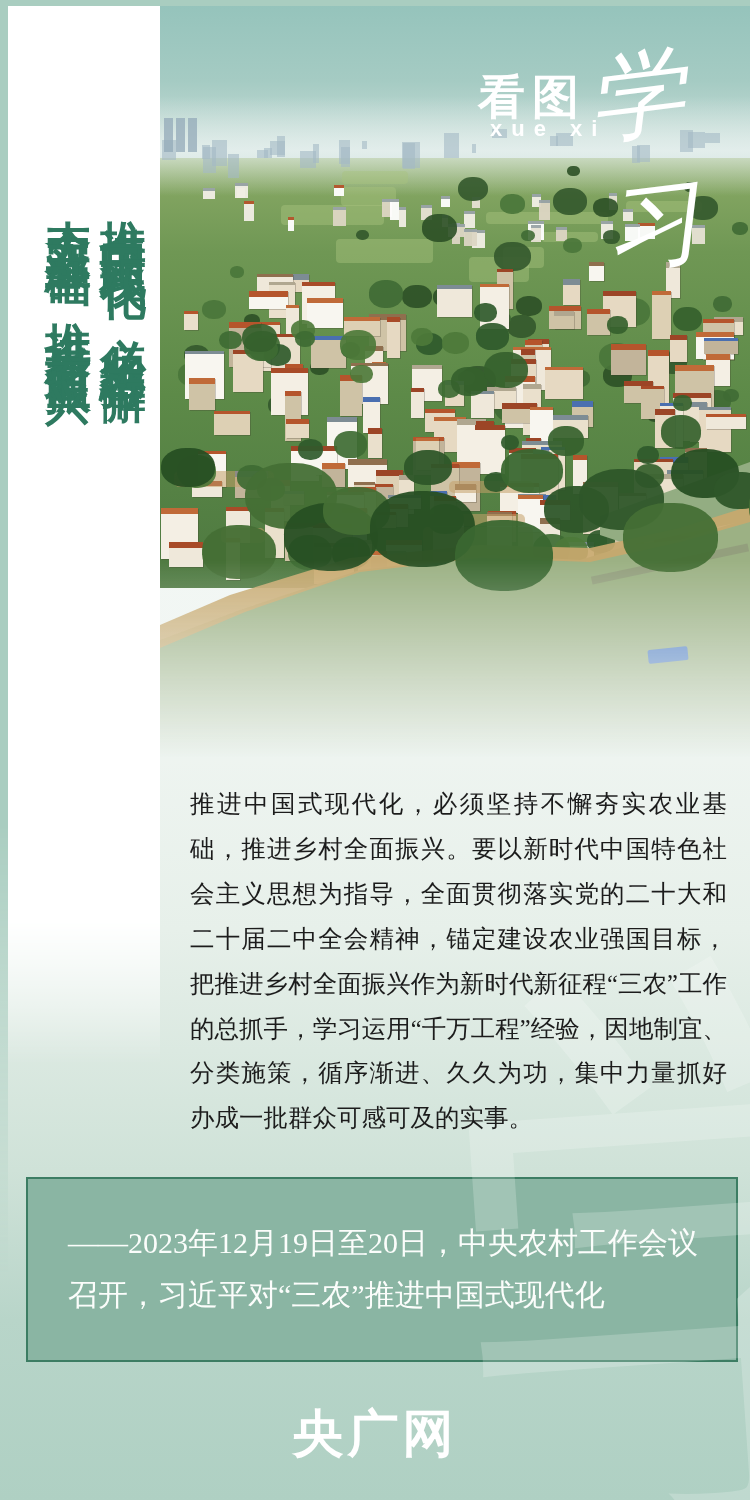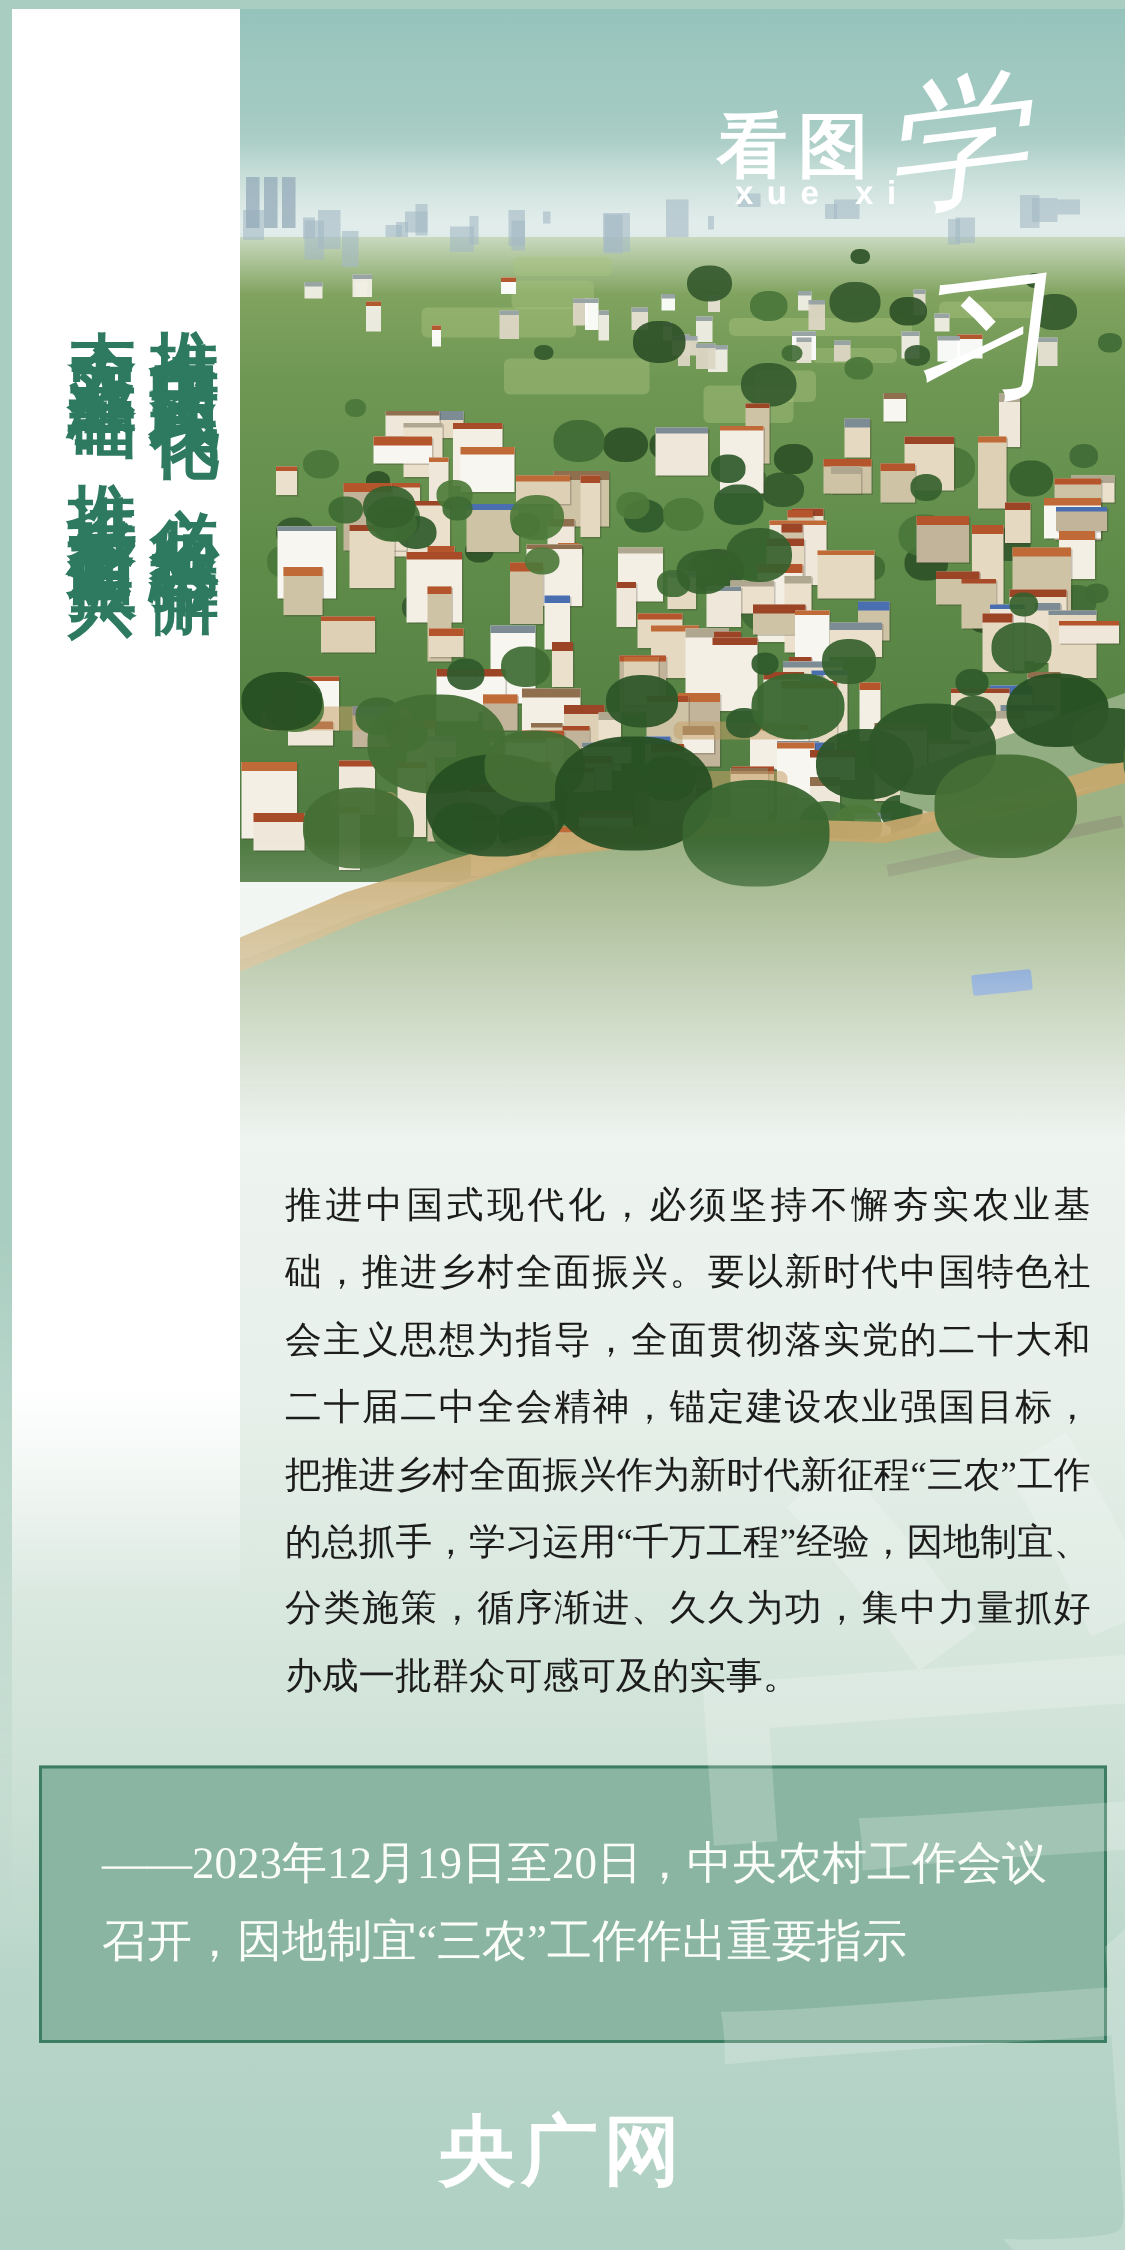--- a/index.html
+++ b/index.html
@@ -428,18 +428,18 @@
 
 <div class="abs" id="logo">
   <div id="logo-kantu">看图</div>
   <div id="logo-pinyin">xue xi</div>
   <div id="logo-script">学习</div>
 </div>
 
 <div class="abs" id="body-text">推进中国式现代化，必须坚持不懈夯实农业基础，推进乡村全面振兴。要以新时代中国特色社会主义思想为指导，全面贯彻落实党的二十大和二十届二中全会精神，锚定建设农业强国目标，把推进乡村全面振兴作为新时代新征程“三农”工作的总抓手，学习运用“千万工程”经验，因地制宜、分类施策，循序渐进、久久为功，集中力量抓好办成一批群众可感可及的实事。</div>
 
 <div class="abs" id="quote-box">
-  <div id="quote-text">——2023年12月19日至20日，中央农村工作会议召开，因地制宜“三农”工作作出重要指示</div>
+  <div id="quote-text">——2023年12月19日至20日，中央农村工作会议召开，习近平对“三农”推进中国式现代化</div>
 </div>
 
 <div class="abs" id="watermark">学</div>
 
 <div class="abs" id="footer-logo">央广网</div>
 
 </body></html>

